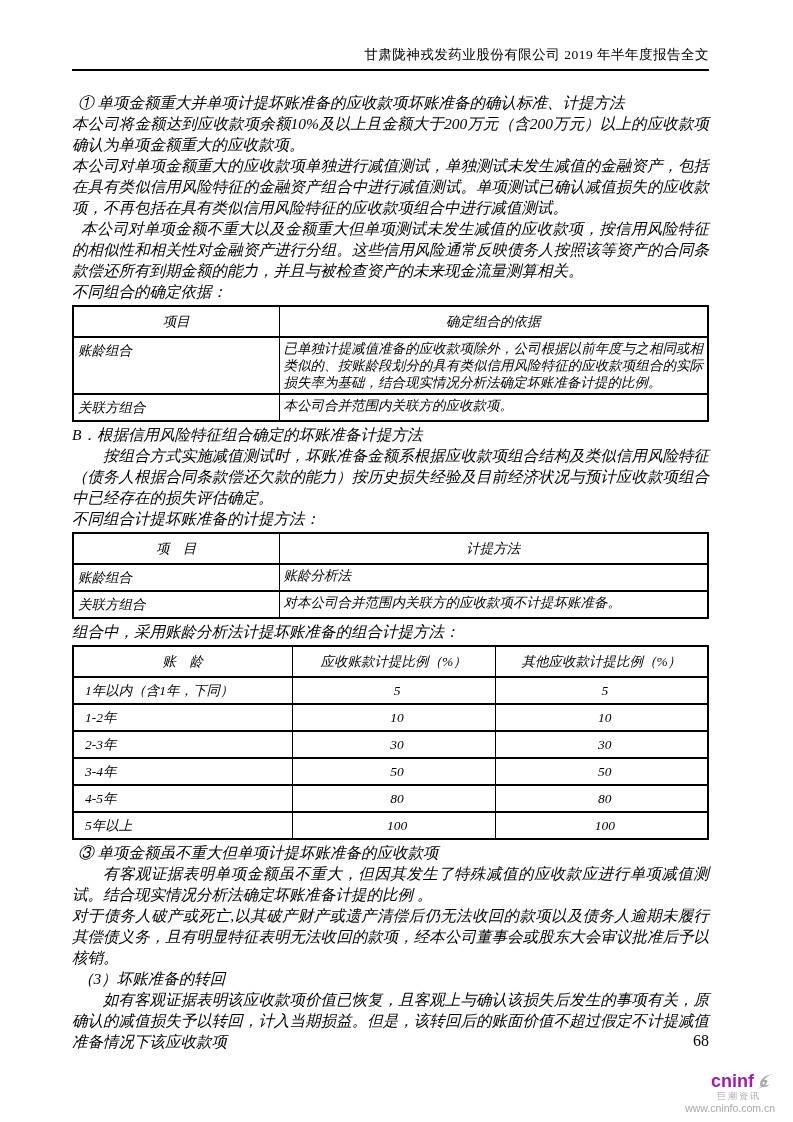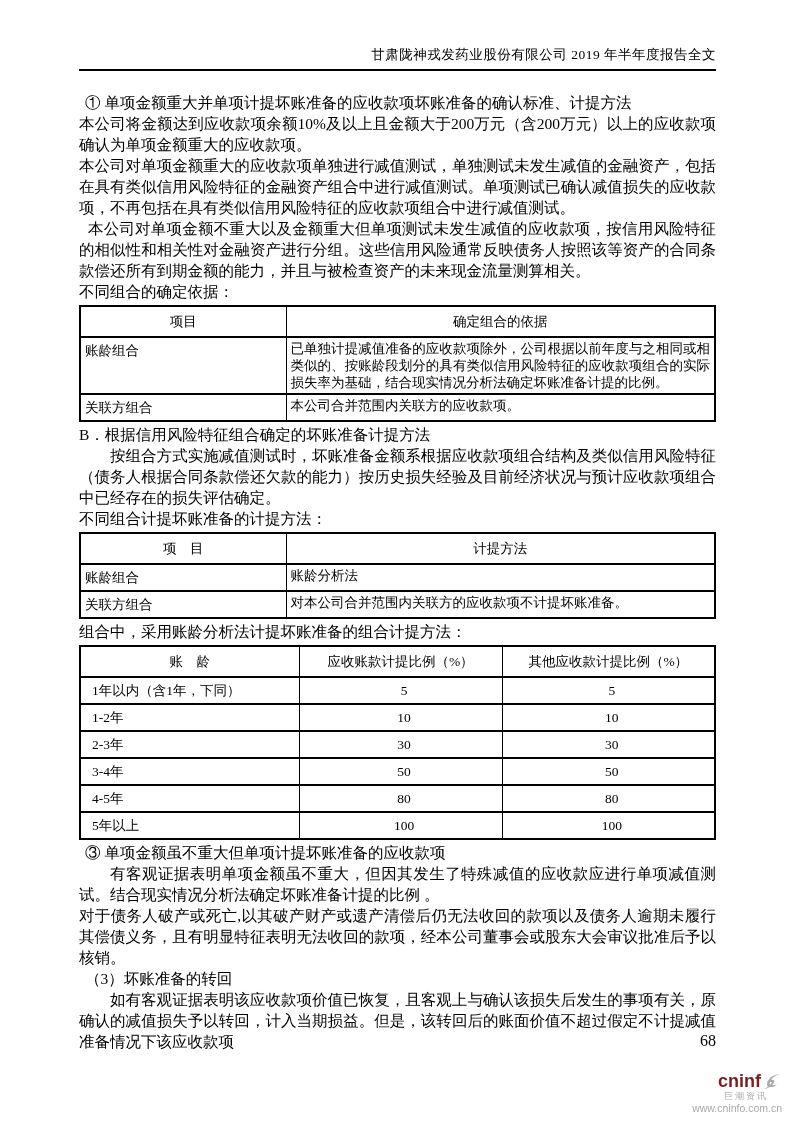--- a/index.html
+++ b/index.html
@@ -1,33 +1,33 @@
 <!DOCTYPE html>
 <html><head>
 <meta charset="utf-8">
 <style>
   html,body{margin:0;padding:0;background:#ffffff;}
   body{
     width:793px;height:1122px;
     font-family:"Liberation Serif","DejaVu Serif",serif;
     color:#000;
   }
-  .page{position:relative;width:780px;height:1122px;overflow:hidden;background:#fff;margin-left:7px;}
+  .page{position:relative;width:780px;height:1122px;overflow:hidden;background:#fff;}
 
   
   .header{
     position:absolute;top:46px;left:72px;right:71px;
     text-align:right;font-size:13.5px;letter-spacing:.5px;
     border-bottom:2px solid #000;padding-bottom:5px;
   }
 
   
   .content{
     position:absolute;top:92px;left:72px;right:71px;
-    font-size:15.5px;line-height:21px;text-align:justify;
+    font-size:15.5px;line-height:21px;text-align:justify;font-style:italic;
   }
   .content p{margin:0;}
   .indent-sm{text-indent:6px;}
   .indent-half{text-indent:9px;}
   .indent-2{text-indent:2em;}
 
   
   table{
     width:100%;border-collapse:collapse;table-layout:fixed;
     border:2px solid #000;margin:3px 0 2px 0;
@@ -52,21 +52,21 @@
     position:absolute;top:1032px;right:71px;
     font-size:16px;
   }
   .footer-logo{
     position:absolute;right:5px;bottom:8px;width:110px;
     text-align:right;color:#a9a9a9;
     font-family:"Liberation Sans","DejaVu Sans",sans-serif;
     line-height:1.05;
   }
   .logo-row{display:flex;align-items:center;justify-content:flex-end;gap:1px;}
-  .logo-word{font-weight:bold;font-size:18px;letter-spacing:0;color:#7f1d1d;}
+  .logo-word{font-weight:bold;font-size:18px;letter-spacing:0;color:#a21caf;}
   .logo-swirl{width:20px;height:17px;display:inline-block;}
   .logo-cn{font-size:9px;letter-spacing:2px;margin-top:1px;margin-right:14px;}
   .logo-url{font-size:10.5px;margin-top:2px;color:#a9a9a9;text-align:right;}
 </style>
 </head>
 <body>
 
 <div class="page">
 
   <div class="header">

